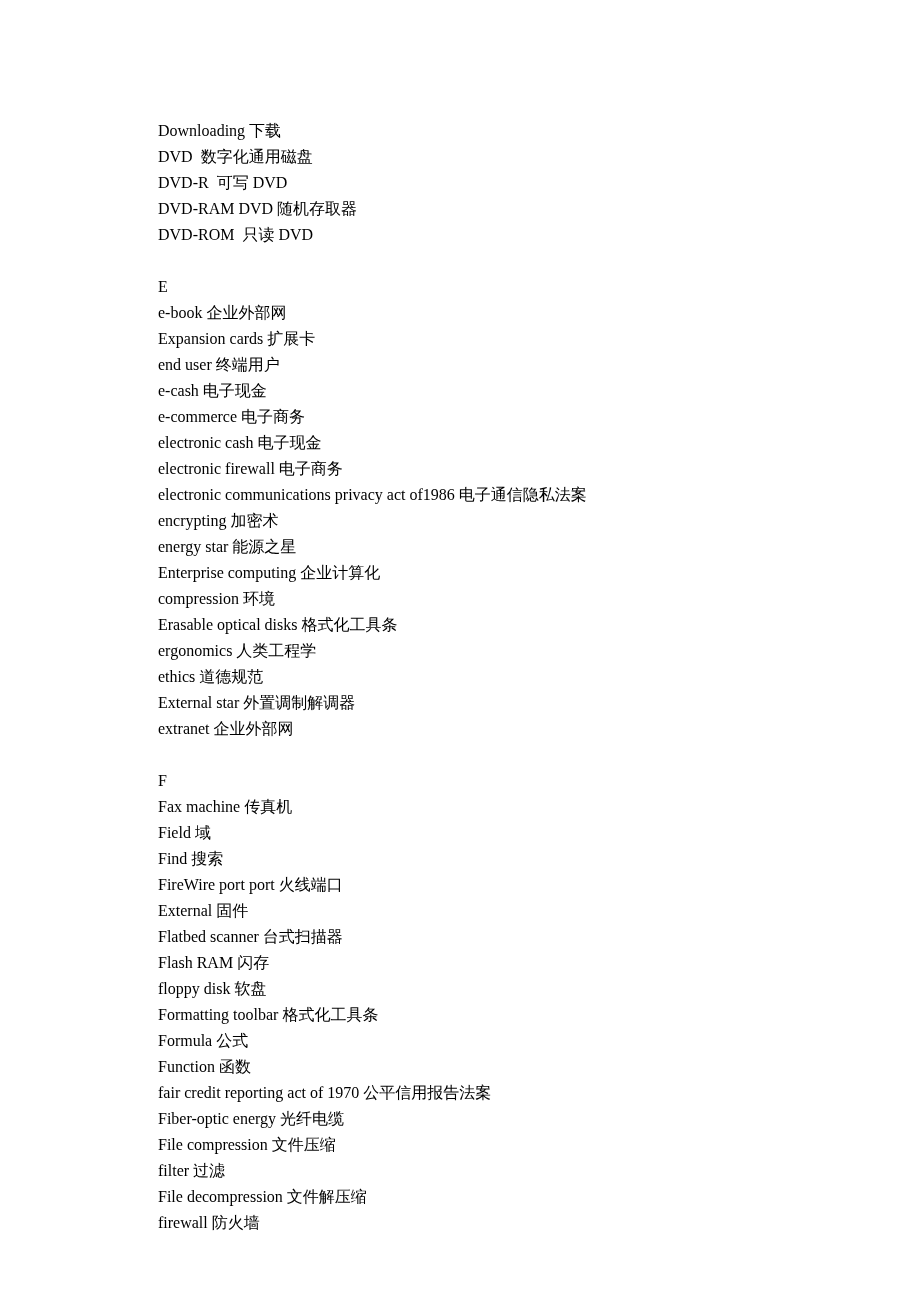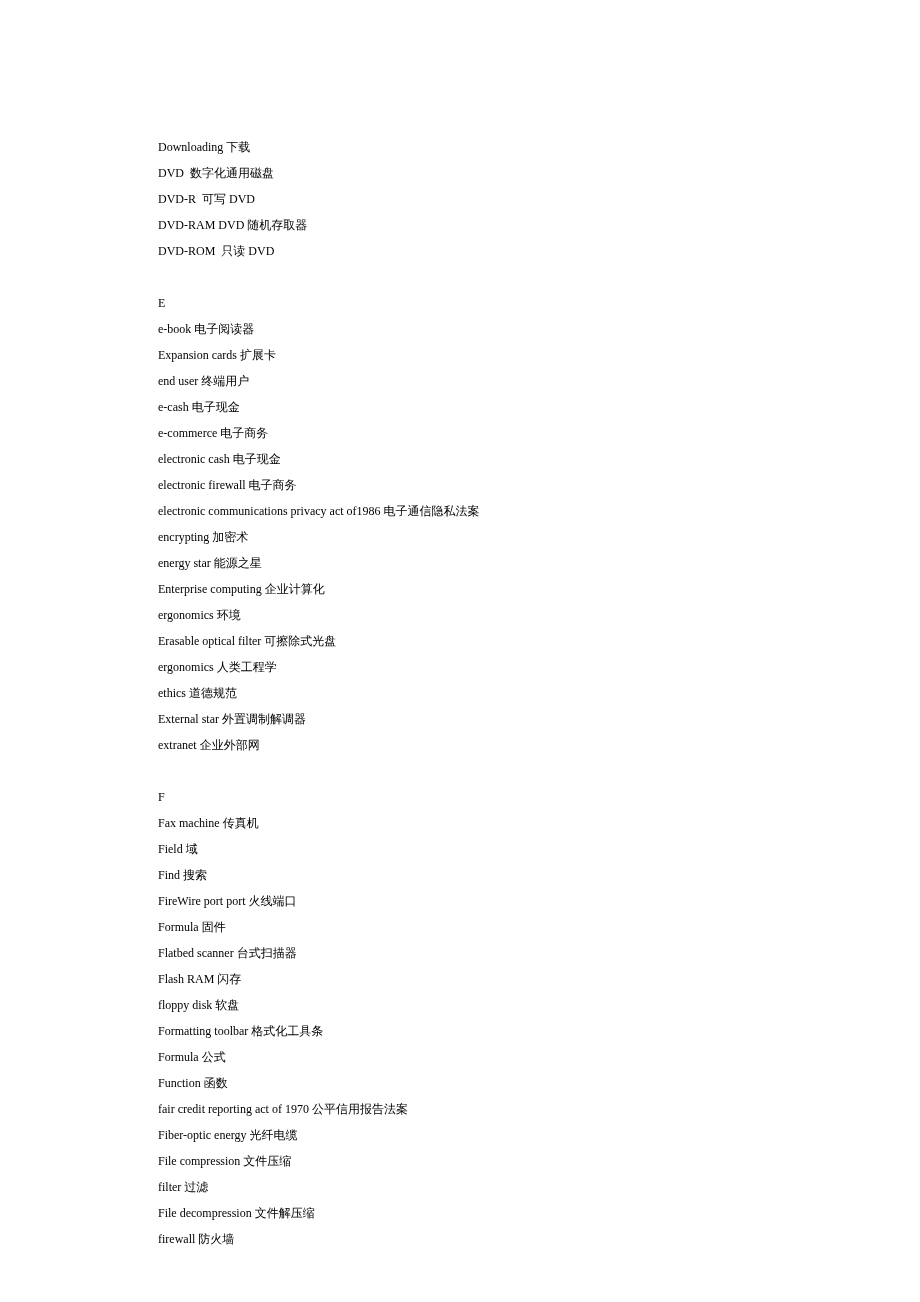--- a/index.html
+++ b/index.html
@@ -4,24 +4,23 @@
 <style>
   html, body {
     margin: 0;
     padding: 0;
     background: #ffffff;
     width: 920px;
   }
   .page {
     padding: 118px 0 0 158px;
     font-family: "Times New Roman", "SimSun", "宋体", serif;
-    font-size: 12px;
+    font-size: 16px;
     line-height: 26px;
     color: #000000;
-    margin-top: 16px;
   }
   .section-header {
     margin-top: 26px;
   }
   .section-header:first-child {
     margin-top: 0;
   }
   .line {
     white-space: pre;
   }
@@ -29,43 +28,43 @@
 </head>
 <body>
 
 <div class="page" id="content">
     <div class="line">Downloading 下载</div>
     <div class="line">DVD  数字化通用磁盘</div>
     <div class="line">DVD-R  可写 DVD</div>
     <div class="line">DVD-RAM DVD 随机存取器</div>
     <div class="line">DVD-ROM  只读 DVD</div>
     <div class="line section-header">E</div>
-    <div class="line">e-book 电子阅读器</div>
+    <div class="line">e-book 企业外部网</div>
     <div class="line">Expansion cards 扩展卡</div>
     <div class="line">end user 终端用户</div>
     <div class="line">e-cash 电子现金</div>
     <div class="line">e-commerce 电子商务</div>
     <div class="line">electronic cash 电子现金</div>
     <div class="line">electronic firewall 电子商务</div>
     <div class="line">electronic communications privacy act of1986 电子通信隐私法案</div>
     <div class="line">encrypting 加密术</div>
     <div class="line">energy star 能源之星</div>
     <div class="line">Enterprise computing 企业计算化</div>
-    <div class="line">ergonomics 环境</div>
-    <div class="line">Erasable optical filter 可擦除式光盘</div>
+    <div class="line">compression 环境</div>
+    <div class="line">Erasable optical disks 格式化工具条</div>
     <div class="line">ergonomics 人类工程学</div>
     <div class="line">ethics 道德规范</div>
     <div class="line">External star 外置调制解调器</div>
     <div class="line">extranet 企业外部网</div>
     <div class="line section-header">F</div>
     <div class="line">Fax machine 传真机</div>
     <div class="line">Field 域</div>
     <div class="line">Find 搜索</div>
     <div class="line">FireWire port port 火线端口</div>
-    <div class="line">Formula 固件</div>
+    <div class="line">External 固件</div>
     <div class="line">Flatbed scanner 台式扫描器</div>
     <div class="line">Flash RAM 闪存</div>
     <div class="line">floppy disk 软盘</div>
     <div class="line">Formatting toolbar 格式化工具条</div>
     <div class="line">Formula 公式</div>
     <div class="line">Function 函数</div>
     <div class="line">fair credit reporting act of 1970 公平信用报告法案</div>
     <div class="line">Fiber-optic energy 光纤电缆</div>
     <div class="line">File compression 文件压缩</div>
     <div class="line">filter 过滤</div>

